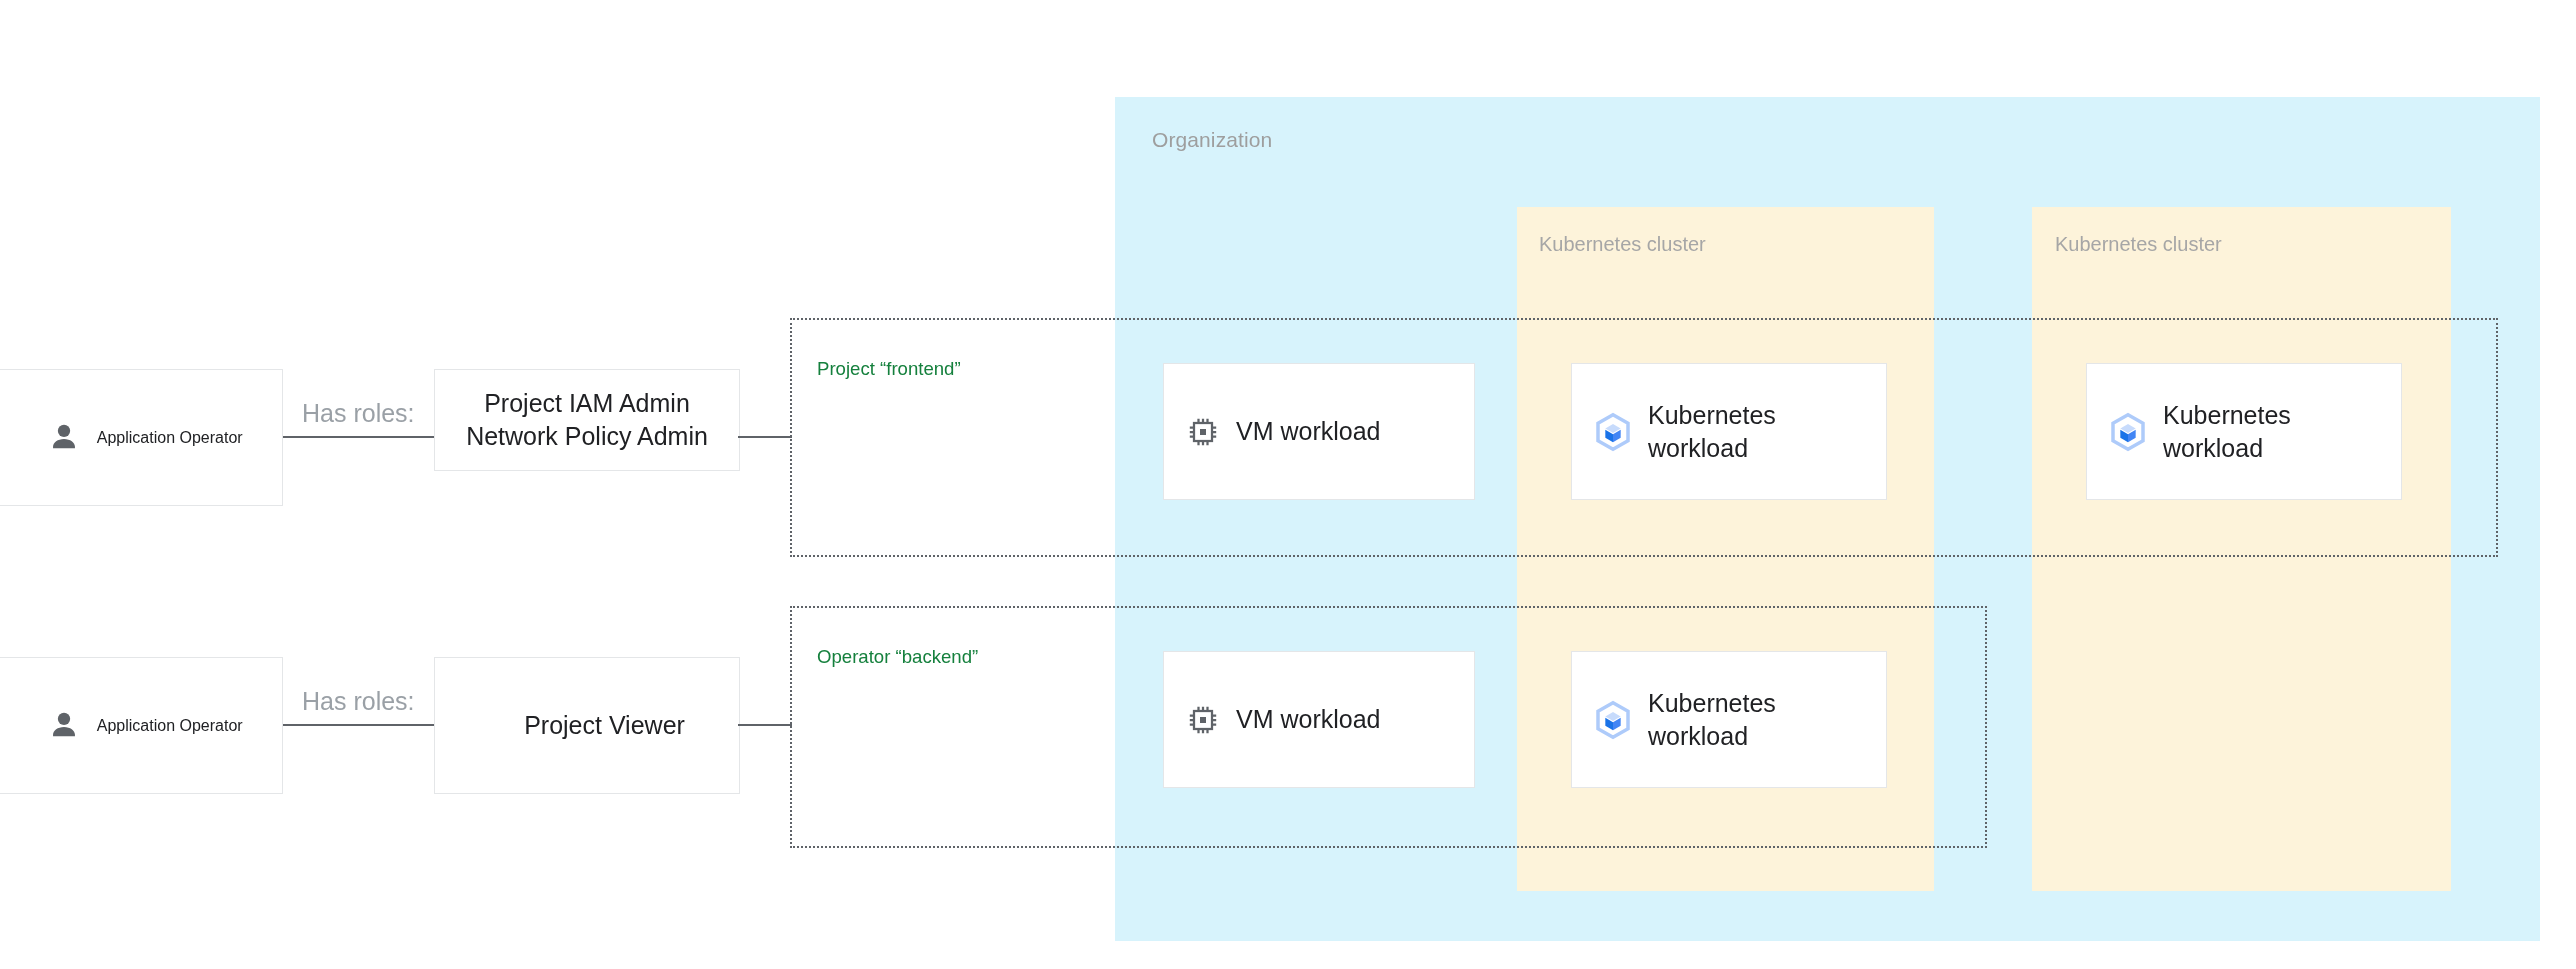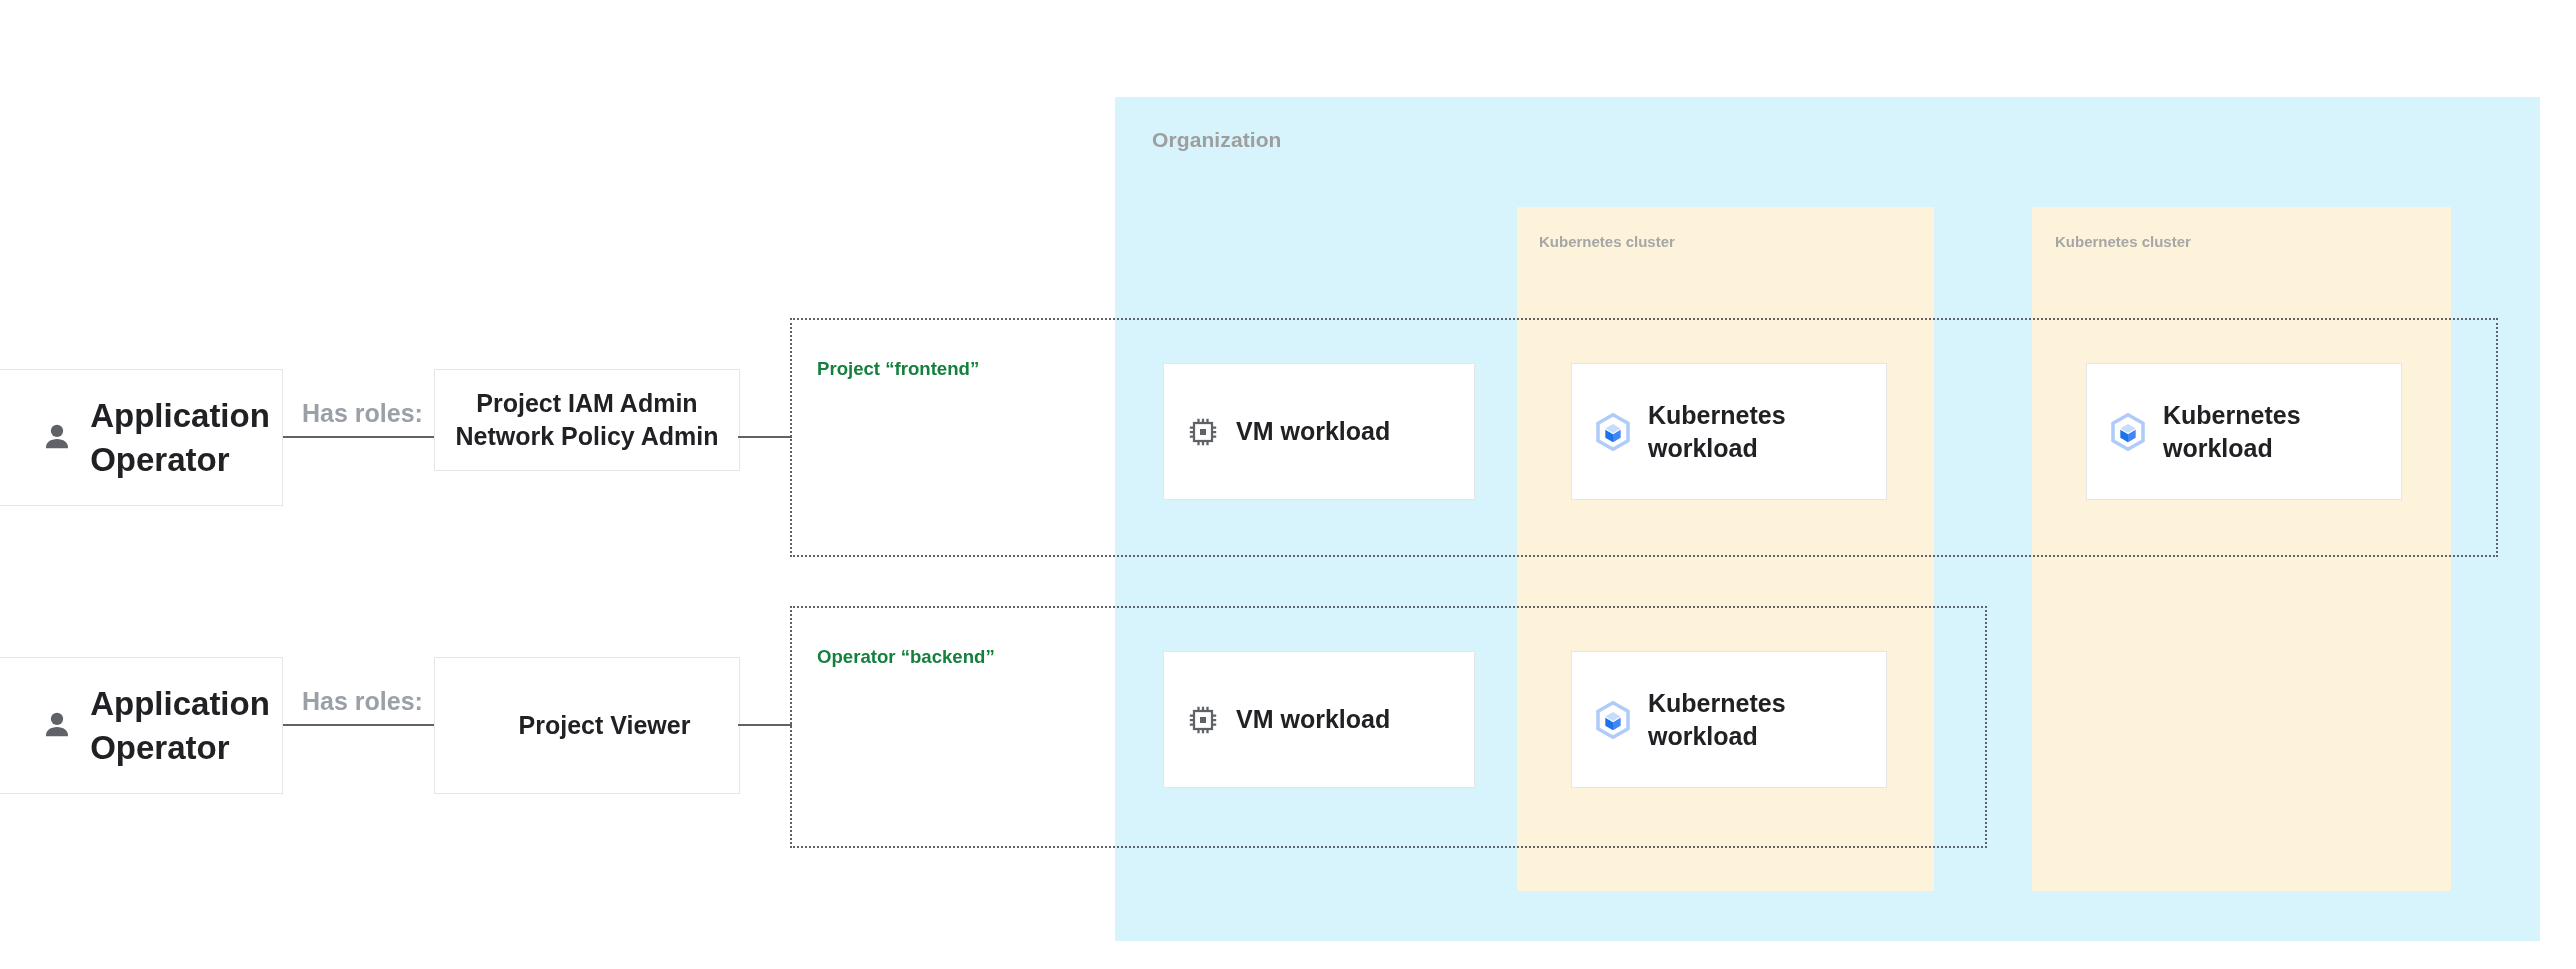--- a/index.html
+++ b/index.html
@@ -10,21 +10,21 @@
   body {
     font-family: "Liberation Sans", sans-serif;
   }
   #canvas {
     position: relative;
     width: 2576px;
     height: 970px;
     background: #ffffff;
     overflow: hidden;
   }
-  .abs { position: absolute; font-weight: bold; }
+  .abs { position: absolute; }
 
   
   .org-box {
     left: 1115px;
     top: 97px;
     width: 1425px;
     height: 844px;
     background: #d7f3fc;
   }
   .org-label {
@@ -39,21 +39,21 @@
   
   .cluster-box {
     background: #fdf3da;
     top: 207px;
     height: 684px;
   }
   .cluster-1 { left: 1517px; width: 417px; }
   .cluster-2 { left: 2032px; width: 419px; }
   .cluster-label {
     top: 233px;
-    font-size: 15px;
+    font-size: 20px;
     color: #a6a6a6;
     white-space: nowrap;
   }
   .cluster-label-1 { left: 1539px; }
   .cluster-label-2 { left: 2055px; }
 
   
   .project-box {
     border: 2.1px dotted #5f6368;
     background: transparent;
@@ -96,21 +96,21 @@
   .role-1 { top: 369px; height: 102px; }
   .role-2 { top: 657px; height: 137px; padding-left: 35px; }
 
   .actor-inner {
     display: flex;
     align-items: center;
     gap: 15px;
     padding-left: 12.4px;
   }
   .actor-text {
-    font-size: 33px;
+    font-size: 16px;
     color: #202124;
     line-height: 1.32;
     max-width: 159px;
   }
   .role-text {
     font-size: 25px;
     color: #202124;
     line-height: 1.33;
     text-align: center;
     padding: 0 9.7px;

